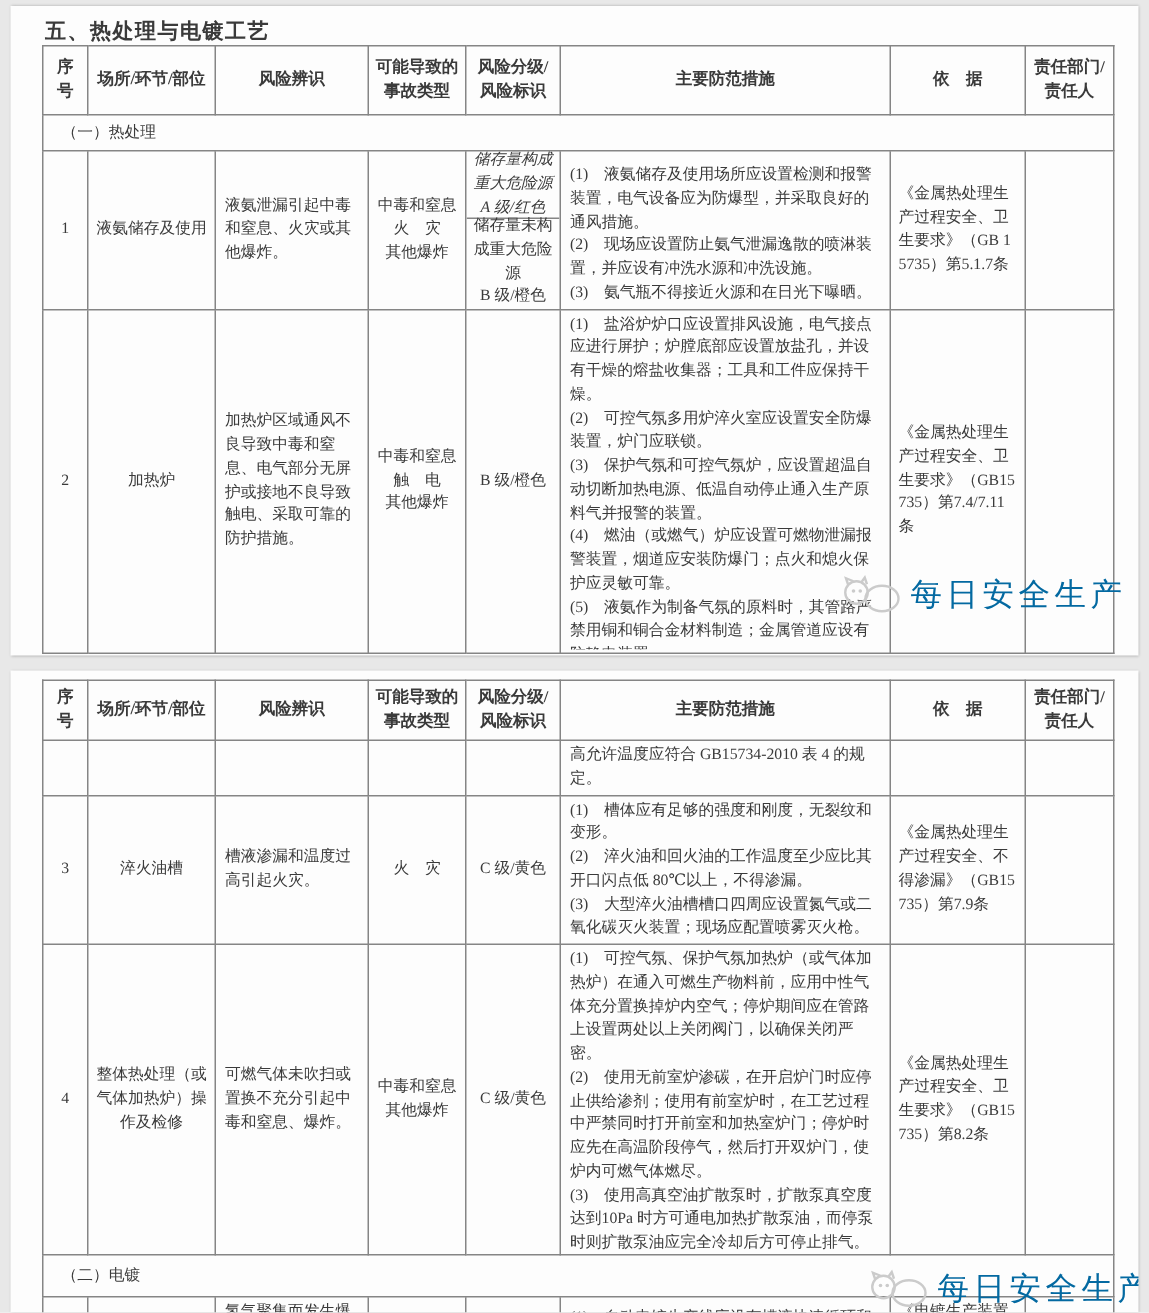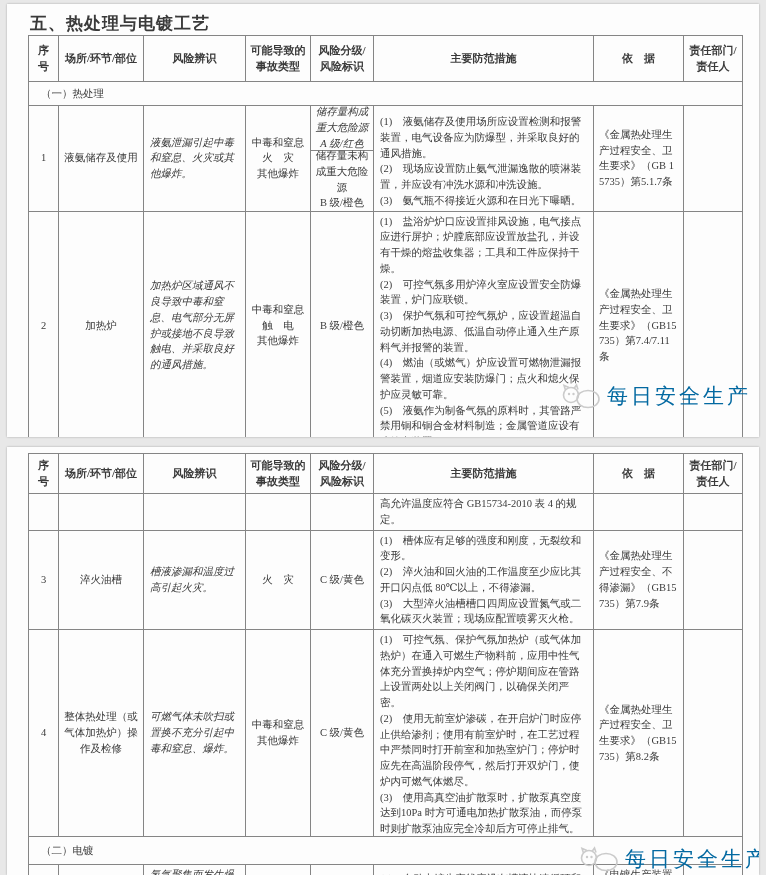--- a/index.html
+++ b/index.html
@@ -2,28 +2,28 @@
 <html><head>
 <meta charset="utf-8">
 <style>
   html,body{margin:0;padding:0;}
   .canvas{position:relative;width:766px;height:875px;background:#e8e8e8;overflow:hidden;
           font-family:"Liberation Serif","DejaVu Serif",serif;color:#3a3a3a;}
   .page{position:absolute;left:7px;width:752px;background:#fdfdfd;overflow:hidden;
         box-shadow:0 0 2px rgba(0,0,0,.28);}
   .page1{top:4px;height:433px;}
   .page2{top:447px;height:428px;}
-  .doc-title{font-size:17px;font-weight:bold;margin:8px 0 0 23px;letter-spacing:1px;}
+  .doc-title{font-size:14px;font-weight:bold;margin:8px 0 0 23px;letter-spacing:1px;}
   table.risk-table{border-collapse:collapse;table-layout:fixed;margin-left:21px;width:714px;
         font-size:10.5px;line-height:1.5;}
   .risk-table td,.risk-table th{border:1px solid #858585;text-align:center;vertical-align:middle;
         padding:1px 3px;overflow:hidden;word-break:break-all;}
   .risk-table th{font-weight:bold;font-size:11px;line-height:1.45;}
   .pre{white-space:pre-line;}
-  td.left{text-align:left;padding:2px 6px;font-style:italic;}
+  td.left{text-align:left;padding:2px 6px;}
   td.measures{text-align:left;vertical-align:top;padding:2px 6px;}
   td.basis{text-align:left;padding:2px 5px;}
   .clamp-l{max-height:224px;overflow:hidden;}
   .clamp-s{max-height:202px;overflow:hidden;}
   tr.section-row td{text-align:left;padding-left:12px;font-size:10.5px;}
   td.split-cell{padding:0;vertical-align:top;}
   .split-top,.split-bottom{display:flex;align-items:center;justify-content:center;
         white-space:pre-line;padding:1px 3px;box-sizing:border-box;}
   .split-top{height:44px;font-style:italic;}
   .split-bottom{height:58px;border-top:1px solid #858585;}
@@ -87,21 +87,21 @@
           <div class="pre" style="margin-top:6px">(1)　液氨储存及使用场所应设置检测和报警装置，电气设备应为防爆型，并采取良好的通风措施。
 (2)　现场应设置防止氨气泄漏逸散的喷淋装置，并应设有冲洗水源和冲洗设施。
 (3)　氨气瓶不得接近火源和在日光下曝晒。</div>
         </td>
         <td class="basis">《金属热处理生产过程安全、卫生要求》（GB 15735）第5.1.7条</td>
         <td></td>
       </tr>
       <tr style="height:227px">
         <td>2</td>
         <td>加热炉</td>
-        <td class="left">加热炉区域通风不良导致中毒和窒息、电气部分无屏护或接地不良导致触电、并采取良好的通风措施。</td>
+        <td class="left">加热炉区域通风不良导致中毒和窒息、电气部分无屏护或接地不良导致触电、采取可靠的防护措施。</td>
         <td class="pre">中毒和窒息
 触　电
 其他爆炸</td>
         <td>B 级/橙色</td>
         <td class="measures">
           <div class="pre clamp-l">(1)　盐浴炉炉口应设置排风设施，电气接点应进行屏护；炉膛底部应设置放盐孔，并设有干燥的熔盐收集器；工具和工件应保持干燥。
 (2)　可控气氛多用炉淬火室应设置安全防爆装置，炉门应联锁。
 (3)　保护气氛和可控气氛炉，应设置超温自动切断加热电源、低温自动停止通入生产原料气并报警的装置。
 (4)　燃油（或燃气）炉应设置可燃物泄漏报警装置，烟道应安装防爆门；点火和熄火保护应灵敏可靠。
 (5)　液氨作为制备气氛的原料时，其管路严禁用铜和铜合金材料制造；金属管道应设有防静电装置。

